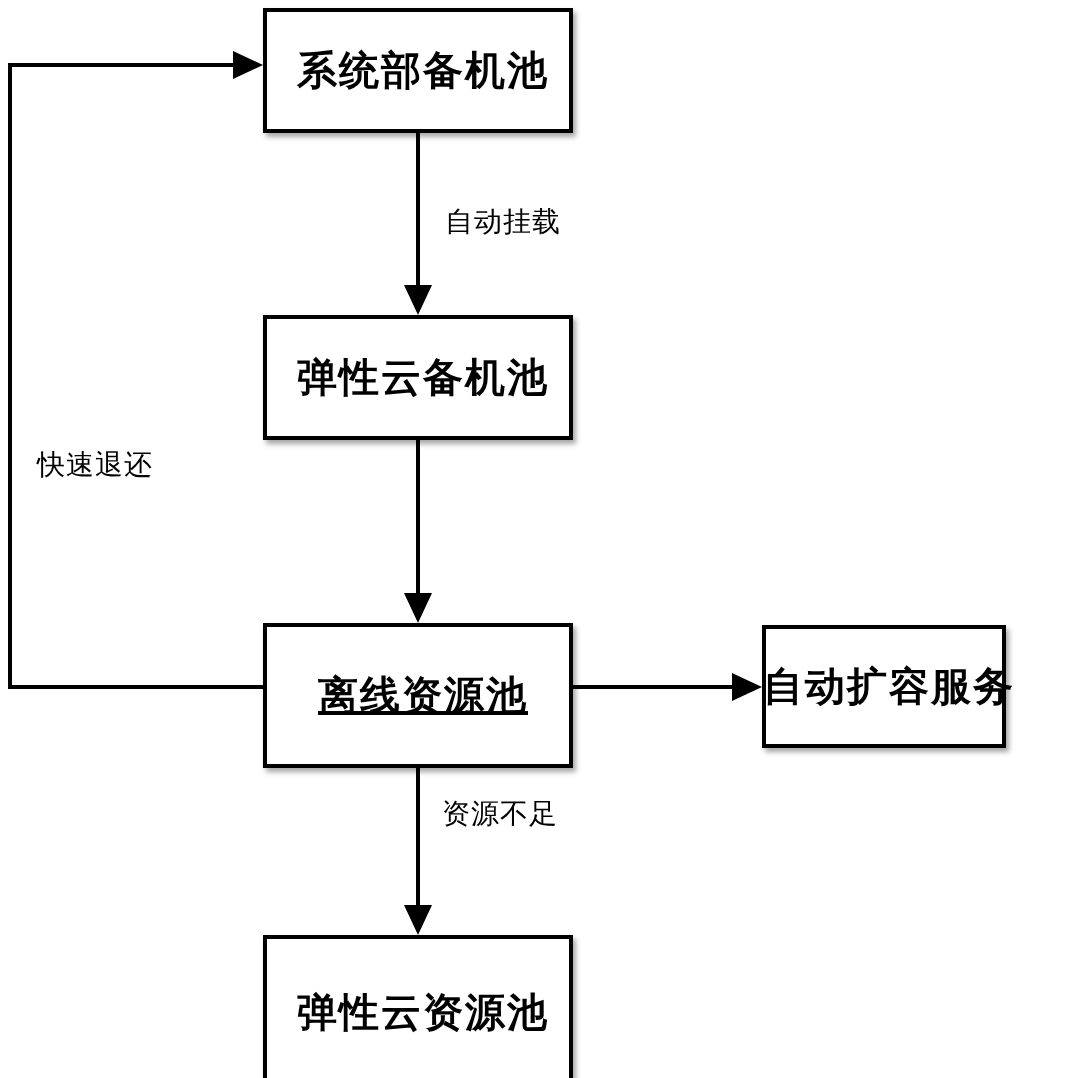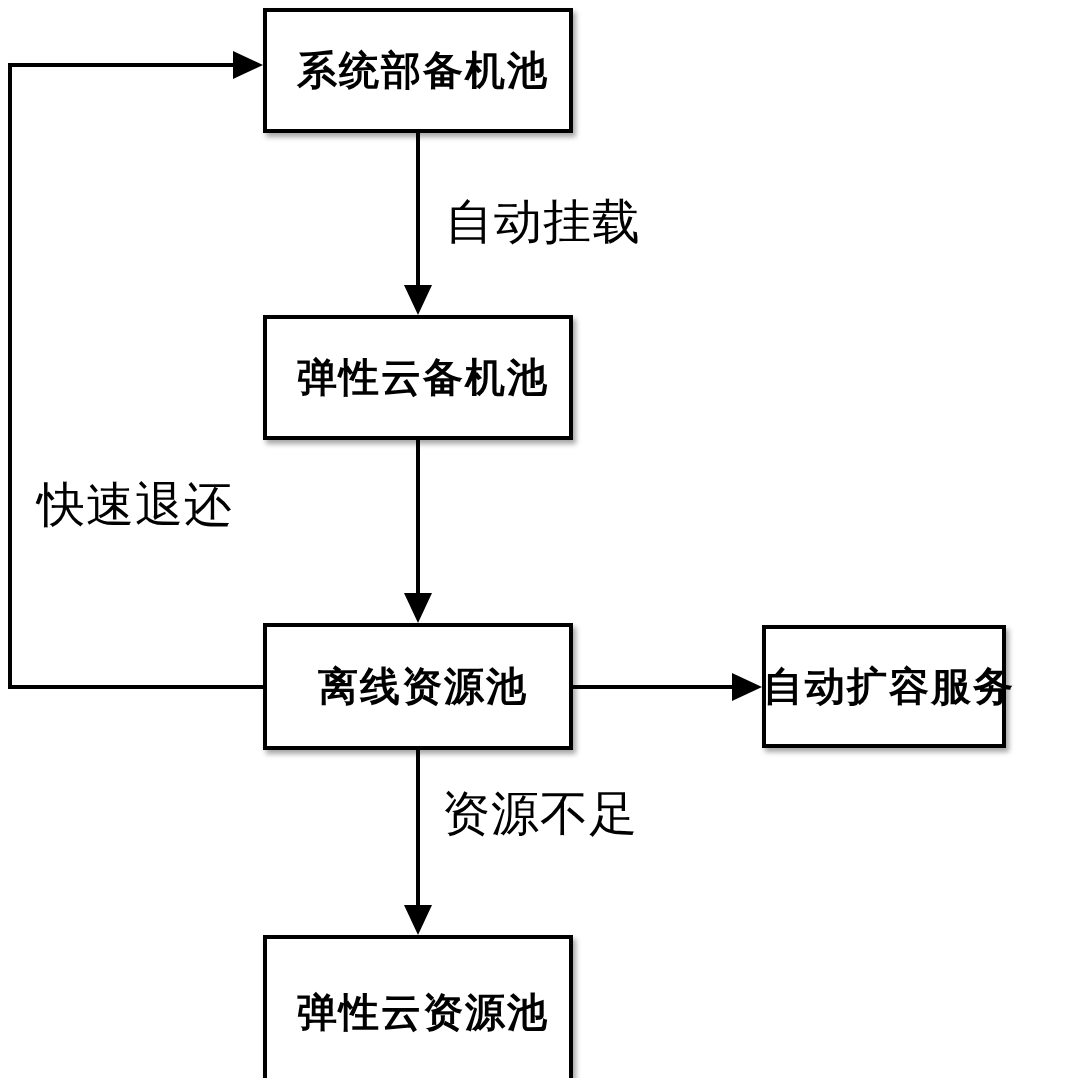--- a/index.html
+++ b/index.html
@@ -32,36 +32,36 @@
     justify-content: center;
     font-size: 40px;
     font-weight: bold;
     color: #000000;
     letter-spacing: 2px;
     white-space: nowrap;
     padding-left: 10px;
   }
   .node-system-standby   { left: 263px; top: 8px;   width: 310px; height: 125px; }
   .node-elastic-standby  { left: 263px; top: 315px; width: 310px; height: 125px; }
-  .node-offline-resource { left: 263px; top: 623px; width: 310px; height: 127px; }
+  .node-offline-resource { left: 263px; top: 623px; width: 310px; height: 145px; text-decoration: underline; }
   .node-auto-scaling     { left: 762px; top: 625px; width: 244px; height: 123px; }
   .node-elastic-resource { left: 263px; top: 935px; width: 310px; height: 155px; justify-content: center; }
   .edge-label {
     position: absolute;
-    font-size: 48px;
+    font-size: 28px;
     font-weight: normal;
     color: #000000;
     white-space: nowrap;
     transform: translateY(-50%);
     letter-spacing: 1px;
   }
   .label-auto-mount   { left: 445px; top: 222px; }
   .label-auto-online  { left: 445px; top: 530px; }
   .label-insufficient { left: 442px; top: 814px; }
-  .label-fast-return  { left: 37px;  top: 465px; margin-top: 40px; }
+  .label-fast-return  { left: 37px;  top: 465px; }
 </style>
 </head>
 <body>
 
 <div class="canvas">
 
   <svg class="connectors" viewBox="0 0 1080 1078" xmlns="http://www.w3.org/2000/svg">
 
     <g>
       <line x1="418" y1="133" x2="418" y2="287" stroke="#000" stroke-width="4"></line>

